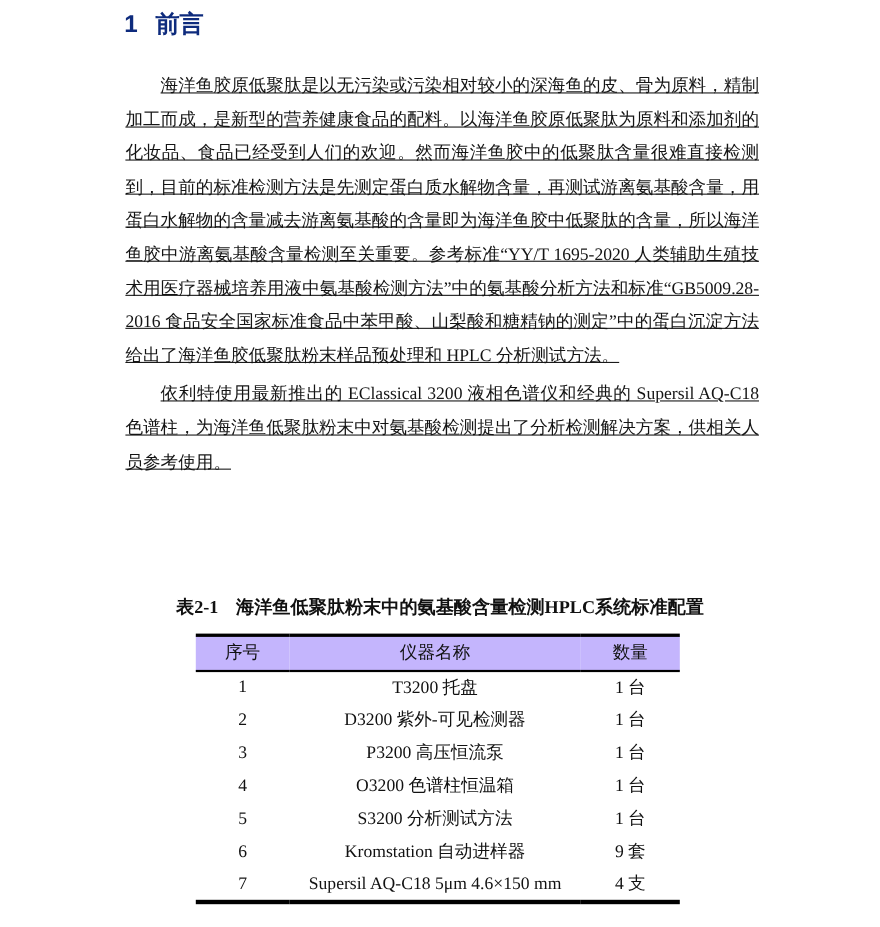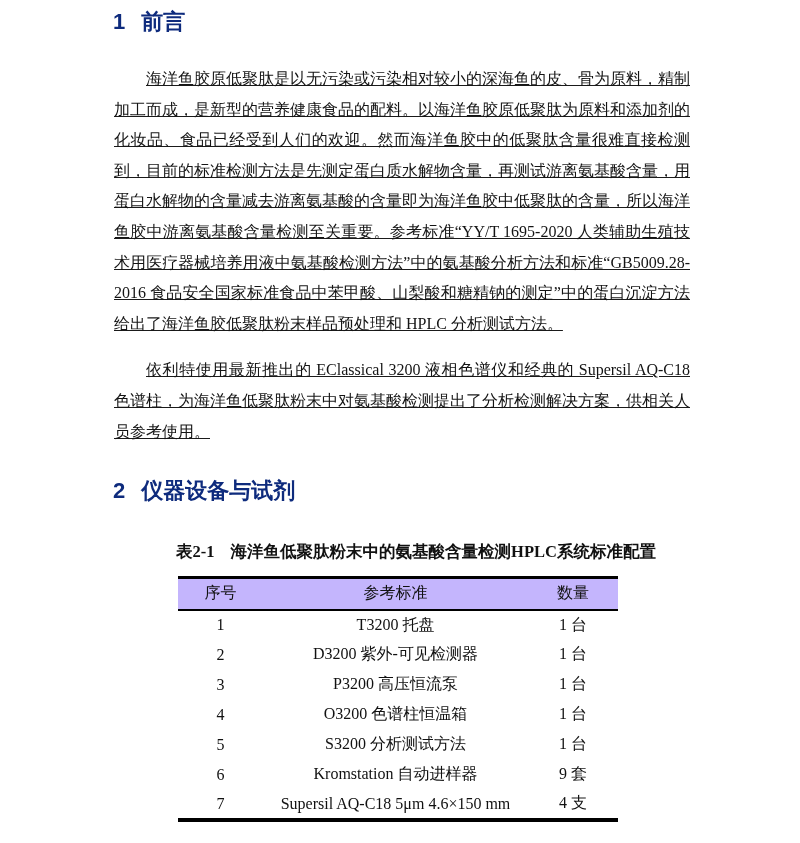--- a/index.html
+++ b/index.html
@@ -35,24 +35,24 @@
     text-decoration: underline;
   }
   .body-text p {
     font-size: 16px;
     line-height: 30.6px;
     text-align: justify;
     text-indent: 2em;
     letter-spacing: 0px;
     color: #141414;
   }
-  .body-text p + p { margin-top: 16px; }
+  .body-text p + p { margin-top: 5px; }
   .caption {
     position: absolute;
-    left: 166px;
+    left: 150px;
     top: 541px;
     width: 500px;
     text-align: center;
     font-size: 16.5px;
     font-weight: bold;
     color: #111111;
     white-space: nowrap;
   }
   .cap-gap { display: inline-block; width: 16px; }
   table.instruments {
@@ -94,38 +94,35 @@
 
   <div class="heading h1-pos">
     <span class="h-num">1</span><span class="h-title">前言</span>
   </div>
 
   <div class="body-text">
     <p>海洋鱼胶原低聚肽是以无污染或污染相对较小的深海鱼的皮、骨为原料，精制加工而成，是新型的营养健康食品的配料。以海洋鱼胶原低聚肽为原料和添加剂的化妆品、食品已经受到人们的欢迎。然而海洋鱼胶中的低聚肽含量很难直接检测到，目前的标准检测方法是先测定蛋白质水解物含量，再测试游离氨基酸含量，用蛋白水解物的含量减去游离氨基酸的含量即为海洋鱼胶中低聚肽的含量，所以海洋鱼胶中游离氨基酸含量检测至关重要。参考标准“YY/T 1695-2020 人类辅助生殖技术用医疗器械培养用液中氨基酸检测方法”中的氨基酸分析方法和标准“GB5009.28-2016 食品安全国家标准食品中苯甲酸、山梨酸和糖精钠的测定”中的蛋白沉淀方法给出了海洋鱼胶低聚肽粉末样品预处理和 HPLC 分析测试方法。</p>
     <p>依利特使用最新推出的 EClassical 3200 液相色谱仪和经典的 Supersil AQ-C18 色谱柱，为海洋鱼低聚肽粉末中对氨基酸检测提出了分析检测解决方案，供相关人员参考使用。</p>
   </div>
 
-  <div class="heading h2-pos">
-    <span class="h-num">2</span><span class="h-title">仪器设备与试剂</span>
-  </div>
 
   <div class="caption">
     <span>表2-1</span><span class="cap-gap"></span><span>海洋鱼低聚肽粉末中的氨基酸含量检测HPLC系统标准配置</span>
   </div>
 
   <table class="instruments">
     <colgroup>
       <col class="col-no">
         <col class="col-name">
         <col class="col-qty">
     </colgroup>
     <thead>
       <tr>
         <th>序号</th>
-        <th>参考标准</th>
+        <th>仪器名称</th>
         <th>数量</th>
       </tr>
     </thead>
     <tbody>
       <tr>
         <td>1</td>
         <td>T3200 托盘</td>
         <td>1 台</td>
       </tr>
       <tr>

